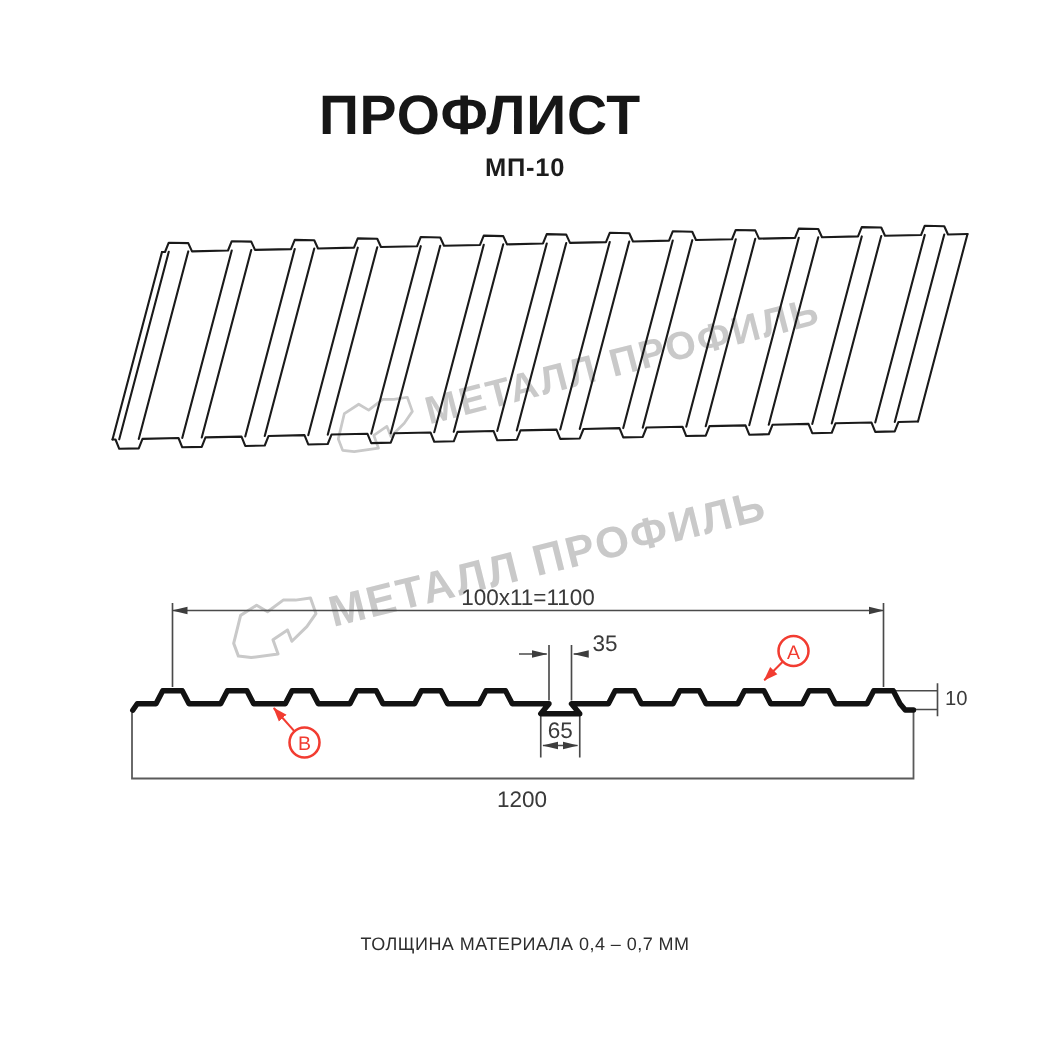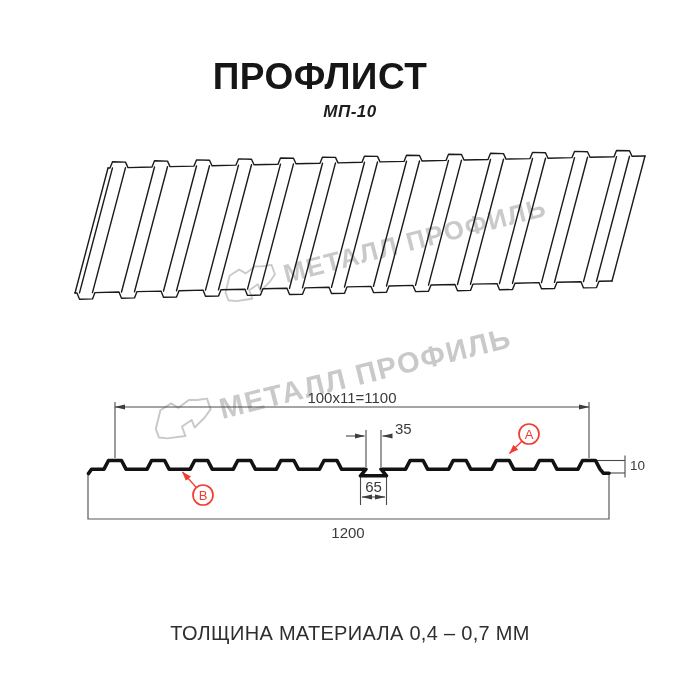--- a/index.html
+++ b/index.html
@@ -7,25 +7,25 @@
     width:700px;height:700px;background:#ffffff;position:relative;overflow:hidden;
     font-family:"Liberation Sans", sans-serif;
   }
   .abs{position:absolute;}
   .title{
     left:0;top:56px;width:640px;text-align:center;
     font-size:37px;font-weight:bold;color:#161616;letter-spacing:.5px;
   }
   .subtitle{
     left:0;top:102px;width:700px;text-align:center;
-    font-size:17px;font-weight:bold;color:#1c1c1c;letter-spacing:.5px;font-style:italic;
+    font-size:17px;font-weight:bold;color:#1c1c1c;letter-spacing:.5px;
   }
   .footer-note{
     left:0;top:622px;width:700px;text-align:center;
-    font-size:20px;color:#2e2e2e;letter-spacing:.3px;
+    font-size:12px;color:#2e2e2e;letter-spacing:.3px;
   }
   .watermark{
     display:flex;align-items:center;gap:7px;white-space:nowrap;
     transform-origin:left center;pointer-events:none;
   }
   .watermark .wm-text{
     font-weight:bold;letter-spacing:1.5px;
   }
   #wm1{left:223px;top:272px;transform:rotate(-14.5deg);}
   #wm1 .wm-text{font-size:26px;}

